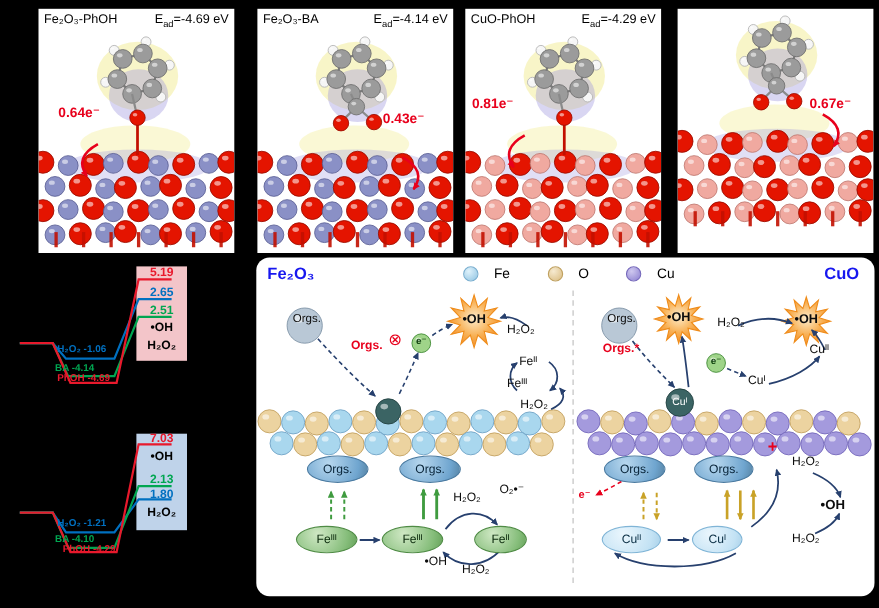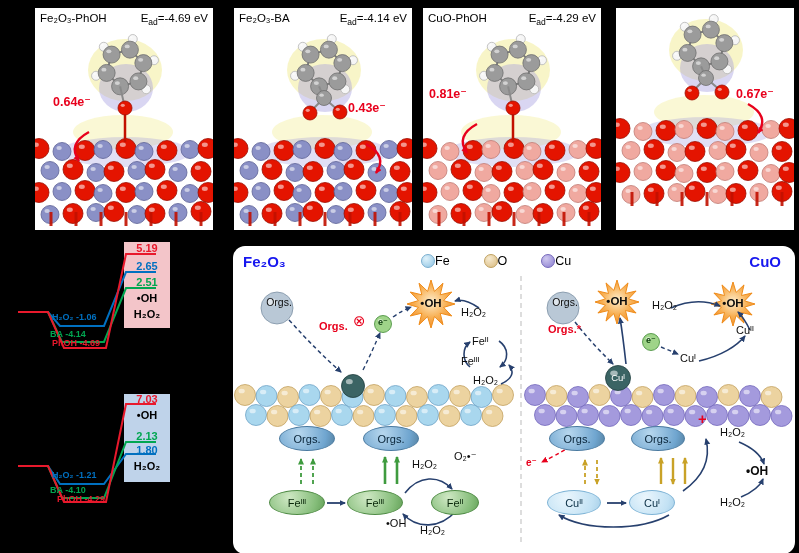--- a/index.html
+++ b/index.html
@@ -14,25 +14,25 @@
   svg.mol{display:block}
   .charge{position:absolute;font-size:12.5px;font-weight:bold;color:#e8001c;white-space:nowrap}
 
   
   .ediag{position:absolute;left:4px;width:226px}
   .ediag svg{display:block}
   .lvl{position:absolute;left:121px;width:44px;text-align:center;font-size:11px;font-weight:bold;white-space:nowrap}
   .wl{position:absolute;font-size:9px;font-weight:bold;white-space:nowrap}
 
   
-  .mech{position:absolute;left:233px;top:246px;width:562px;height:308px;background:#fff;border-radius:12px;overflow:hidden}
+  .mech{position:absolute;left:233px;top:234px;width:562px;height:308px;background:#fff;border-radius:12px;overflow:hidden}
   #mechsvg{position:absolute;left:0;top:0}
   .mtitle{position:absolute;font-size:15px;font-weight:bold;color:#1717ef;white-space:nowrap}
   .legend{position:absolute;left:188px;top:8px;display:flex;gap:34px;align-items:center}
-  .legend .it{display:flex;gap:0;align-items:flex-start;font-size:12.5px;color:#000}
+  .legend .it{display:flex;gap:14px;align-items:flex-start;font-size:12.5px;color:#000}
   .sw{width:14px;height:14px;border-radius:50%}
   .swFe{background:radial-gradient(circle at 35% 30%,#dff2fb,#8ec3e2);border:1px solid #79aecf}
   .swO{background:radial-gradient(circle at 35% 30%,#f6ead0,#d9ba7e);border:1px solid #bfa05e}
   .swCu{background:radial-gradient(circle at 35% 30%,#cfc8ef,#8b7fd0);border:1px solid #7568bb}
   .t{position:absolute;font-size:11px;color:#0d0d0d;white-space:nowrap}
   .b{font-weight:bold}
   .red{color:#e8001c}
   .ctr{text-align:center}
   .ell{position:absolute;display:flex;align-items:center;justify-content:center;border-radius:50%;font-size:11px}
   .eOrg{background:radial-gradient(circle at 35% 28%,#b7d7ee 0%,#6fa5cf 70%,#54809f 100%);border:1px solid #4a7aa0;color:#072338}

